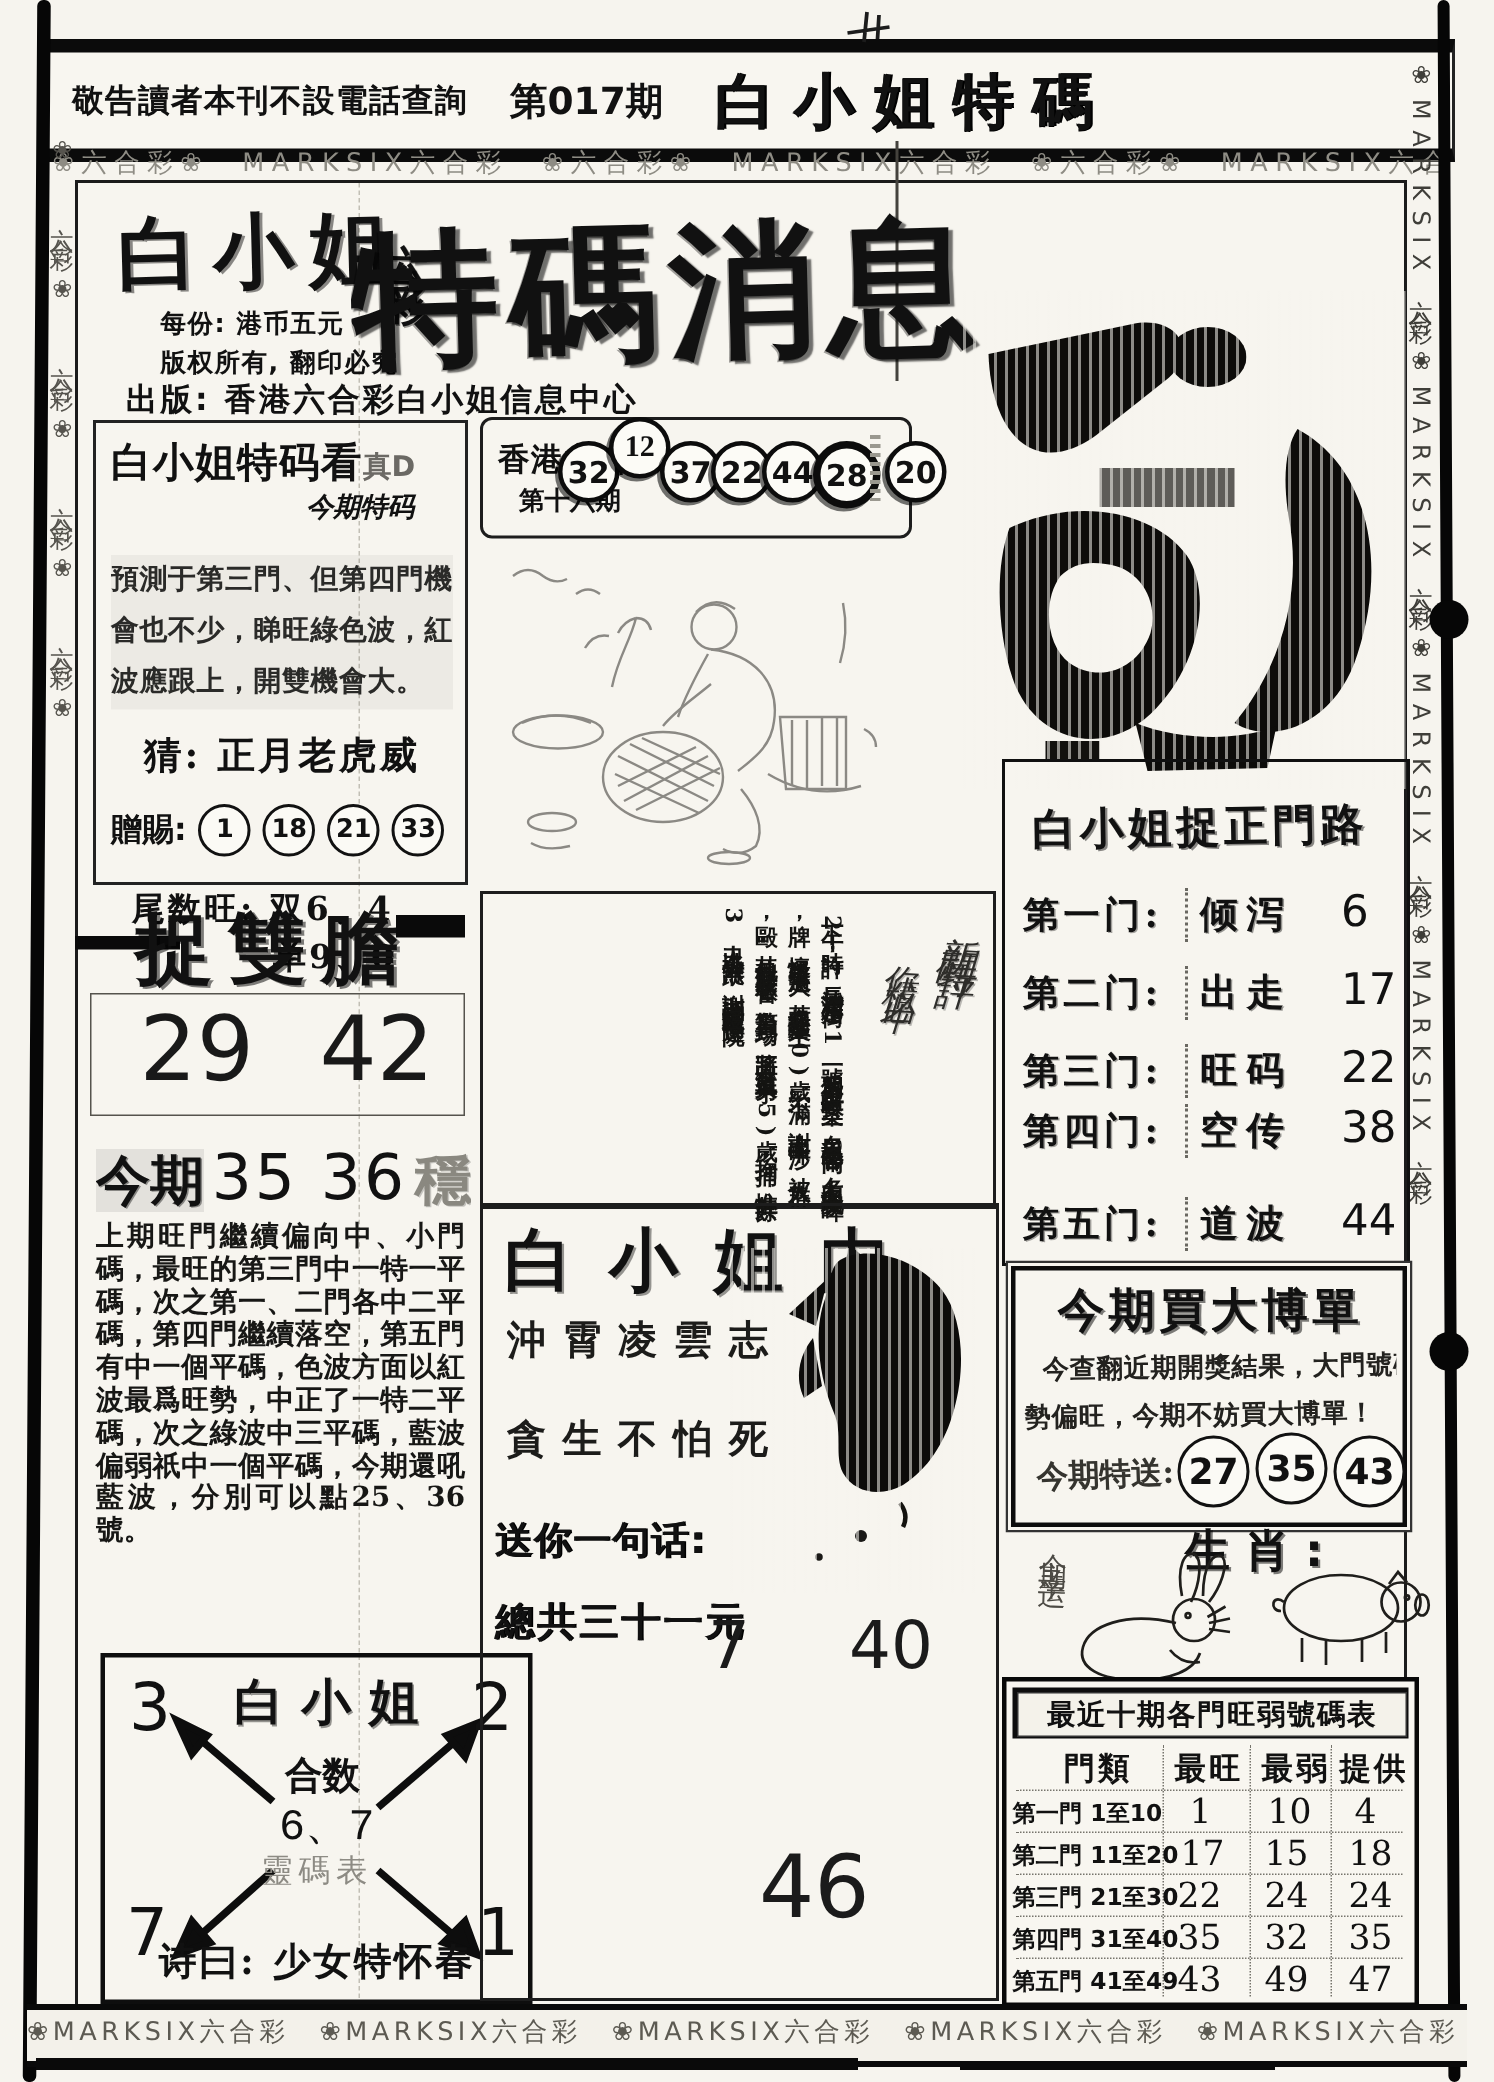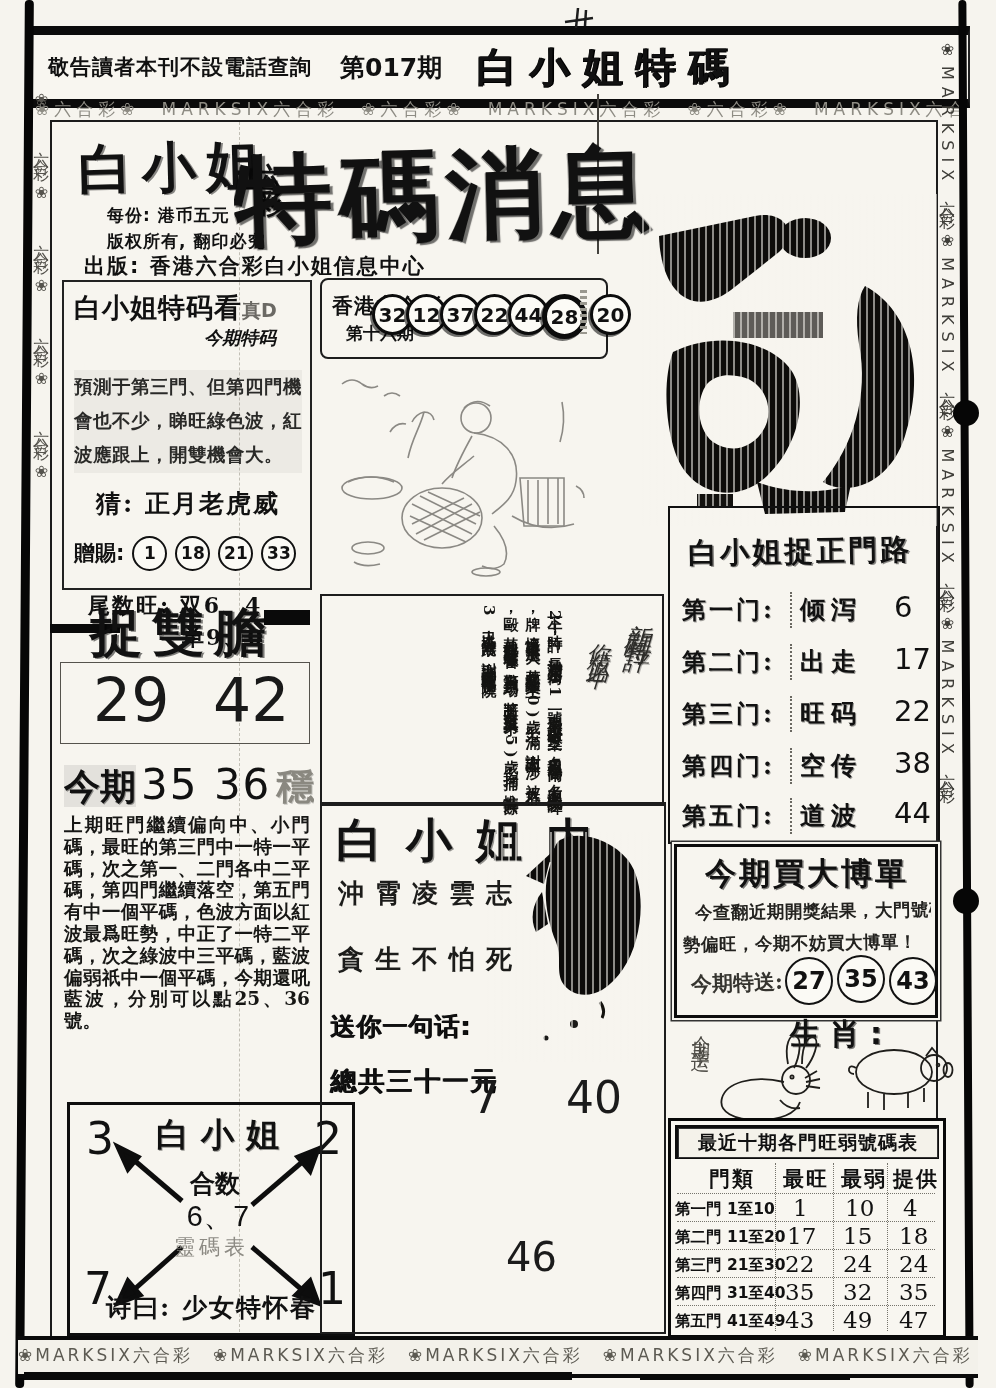--- a/index.html
+++ b/index.html
@@ -228,21 +228,21 @@
       <div class="abs diag-vals serif" style="left:116px;top:92px;font-family:Liberation Mono, monospace;">6、7</div>
       <div class="abs diag-faint serif" style="left:104px;top:128px;">靈碼表</div>
       <div class="abs diag-poem serif" style="left:36px;top:186px;">诗曰: 少女特怀春</div>
     </div>
 
     <div class="abs rbox">
       <div class="abs rbox-t1" style="left:10px;top:12px;">香港六合彩</div>
       <div class="abs rbox-t2" style="left:24px;top:42px;">第十六期</div>
     </div>
     <div class="abs circ-m" style="left:320px;top:172px;">32</div>
-    <div class="abs circ-m" style="left:354px;top:172px;">12</div>
+    <div class="abs circ-m" style="left:354px;top:156px;font-family:Liberation Serif, serif;">12</div>
     <div class="abs circ-m" style="left:388px;top:172px;">37</div>
     <div class="abs circ-m" style="left:422px;top:172px;">22</div>
     <div class="abs circ-m" style="left:456px;top:172px;">44</div>
     <div class="abs circ-m" style="left:490px;top:172px;border-width:5px;">28</div>
     <div class="abs smudge-v" style="left:528px;top:168px;height:44px;"></div>
     <div class="abs circ-m" style="left:538px;top:172px;">20</div>
 
     <svg class="abs sketch-gray" style="left:272px;top:244px;" width="296" height="222">
       <path d="M18,18 q10,-8 20,0 q8,6 16,2"></path>
         <path d="M60,30 q8,-6 16,0"></path>
@@ -285,21 +285,21 @@
           <circle cx="64" cy="206" r="2.5" fill="#1a1917"></circle>
         <path d="M118,170 q6,8 2,16" stroke="#14130f" stroke-width="3" fill="none"></path>
       </svg>
       <div class="abs scanstripe" style="left:160px;top:28px;width:170px;height:230px;"></div>
       <div class="abs ipoem serif nowrap" style="left:16px;top:72px;">沖霄凌雲志</div>
       <div class="abs ipoem serif nowrap" style="left:16px;top:138px;">貪生不怕死</div>
       <div class="abs ihint-label" style="left:8px;top:206px;">送你一句话:</div>
       <div class="abs ihint" style="left:8px;top:260px;">總共三十一元</div>
       <span class="abs inum" style="left:150px;top:268px;">7</span>
       <span class="abs inum" style="left:244px;top:268px;">40</span>
-      <span class="abs inum" style="left:184px;top:430px;font-size:40px;">46</span>
+      <span class="abs inum" style="left:184px;top:420px;font-size:58px;">46</span>
     </div>
 
     <svg class="abs" style="left:585px;top:72px;" width="300" height="332">
       <path d="M22,42 L118,22 C148,16 162,40 142,58 L94,96 C56,124 24,100 22,42 Z" fill="#0d0c0a"></path>
       <ellipse cx="168" cy="44" rx="26" ry="20" fill="#0d0c0a"></ellipse>
       <path d="M228,92 C276,118 288,182 268,242 C254,288 212,304 186,288 C216,252 232,202 222,150 C218,124 220,104 228,92 Z" fill="#0d0c0a"></path>
       <path d="M36,158 C82,136 134,148 154,176 C172,202 162,252 130,282 C98,312 52,300 38,258 C28,228 26,184 36,158 Z M70,190 C58,206 60,236 76,248 C96,262 122,252 130,228 C136,206 122,184 100,182 C88,180 78,182 70,190 Z" fill="#0d0c0a" fill-rule="evenodd"></path>
       <path d="M120,288 C150,300 190,300 214,290 L208,318 L128,320 Z" fill="#0d0c0a"></path>
       <rect x="96" y="118" width="90" height="26" fill="#1c1b18" opacity=".7"></rect>
       <rect x="60" y="300" width="36" height="14" fill="#12110e"></rect>
@@ -319,21 +319,21 @@
         <span class="gate-div"></span>
         <span class="gate-word serif">出走</span>
         <span class="gate-num">17</span>
       </div>
       <div class="gate-row" style="top:186px;">
         <span class="gate-label serif">第三门:</span>
         <span class="gate-div"></span>
         <span class="gate-word serif">旺码</span>
         <span class="gate-num">22</span>
       </div>
-      <div class="gate-row" style="top:238px;">
+      <div class="gate-row" style="top:226px;">
         <span class="gate-label serif">第四门:</span>
         <span class="gate-div"></span>
         <span class="gate-word serif">空传</span>
         <span class="gate-num">38</span>
       </div>
       <div class="gate-row" style="top:288px;">
         <span class="gate-label serif">第五门:</span>
         <span class="gate-div"></span>
         <span class="gate-word serif">道波</span>
         <span class="gate-num">44</span>

